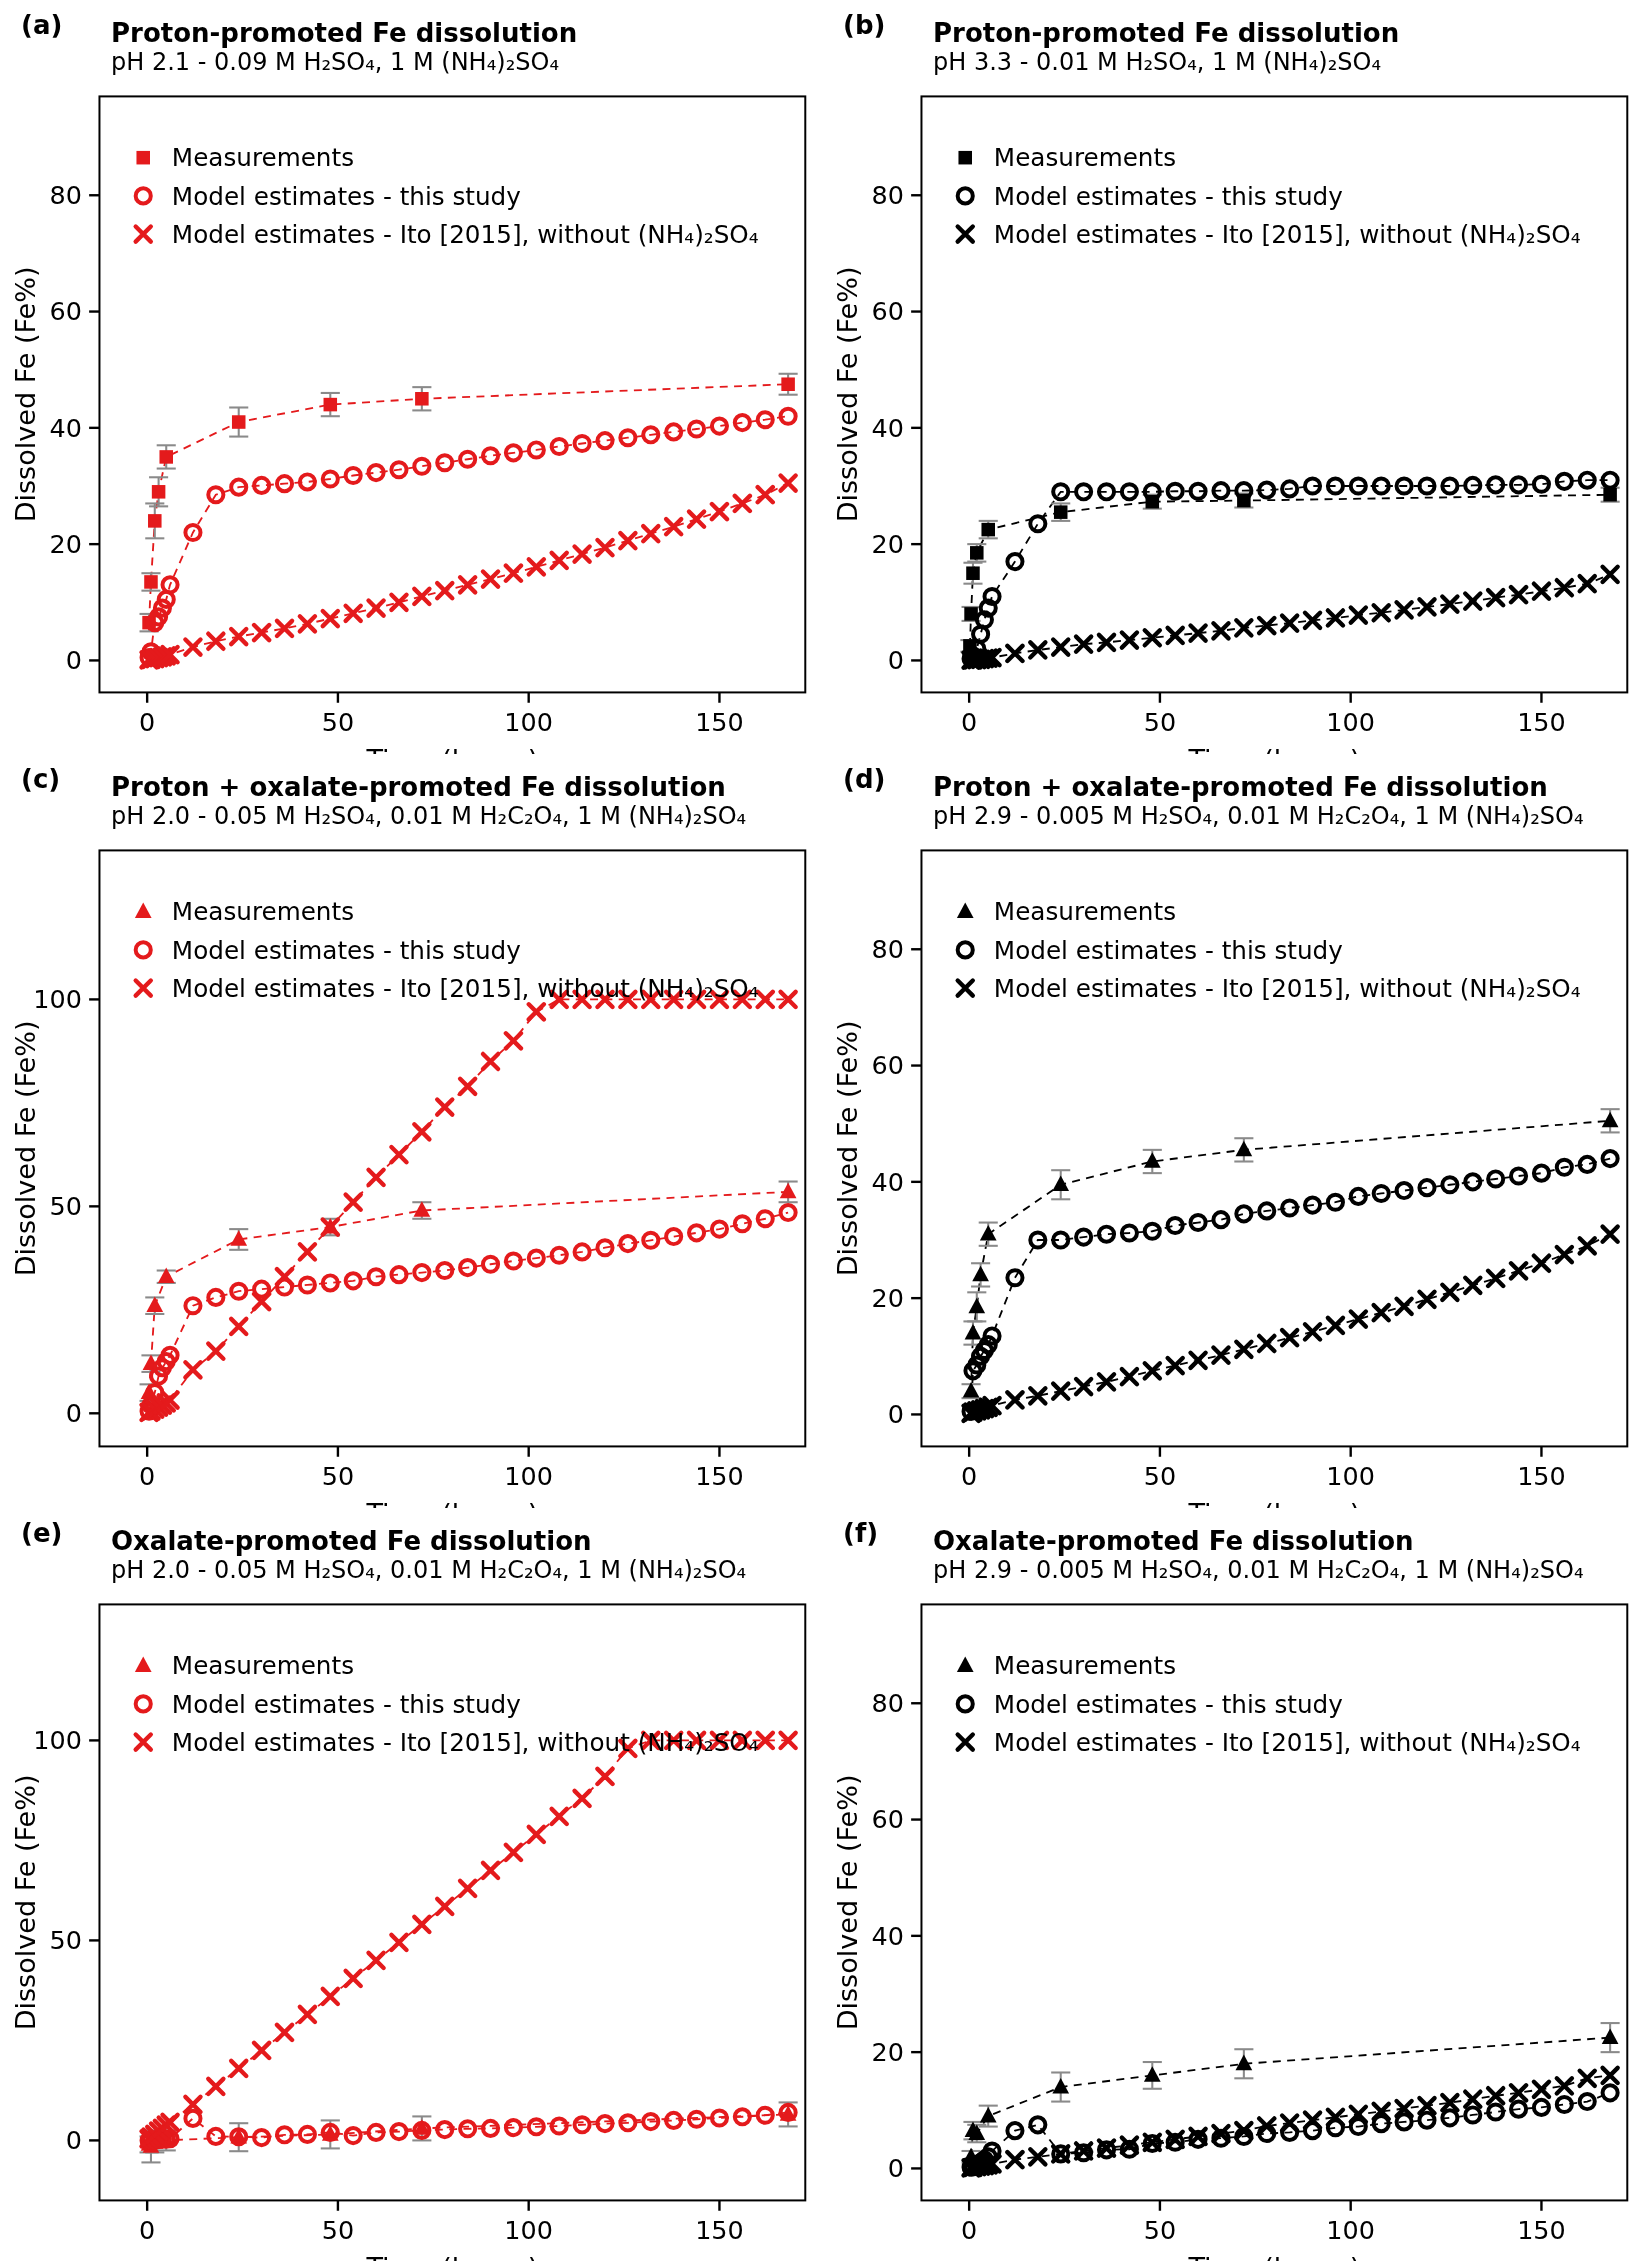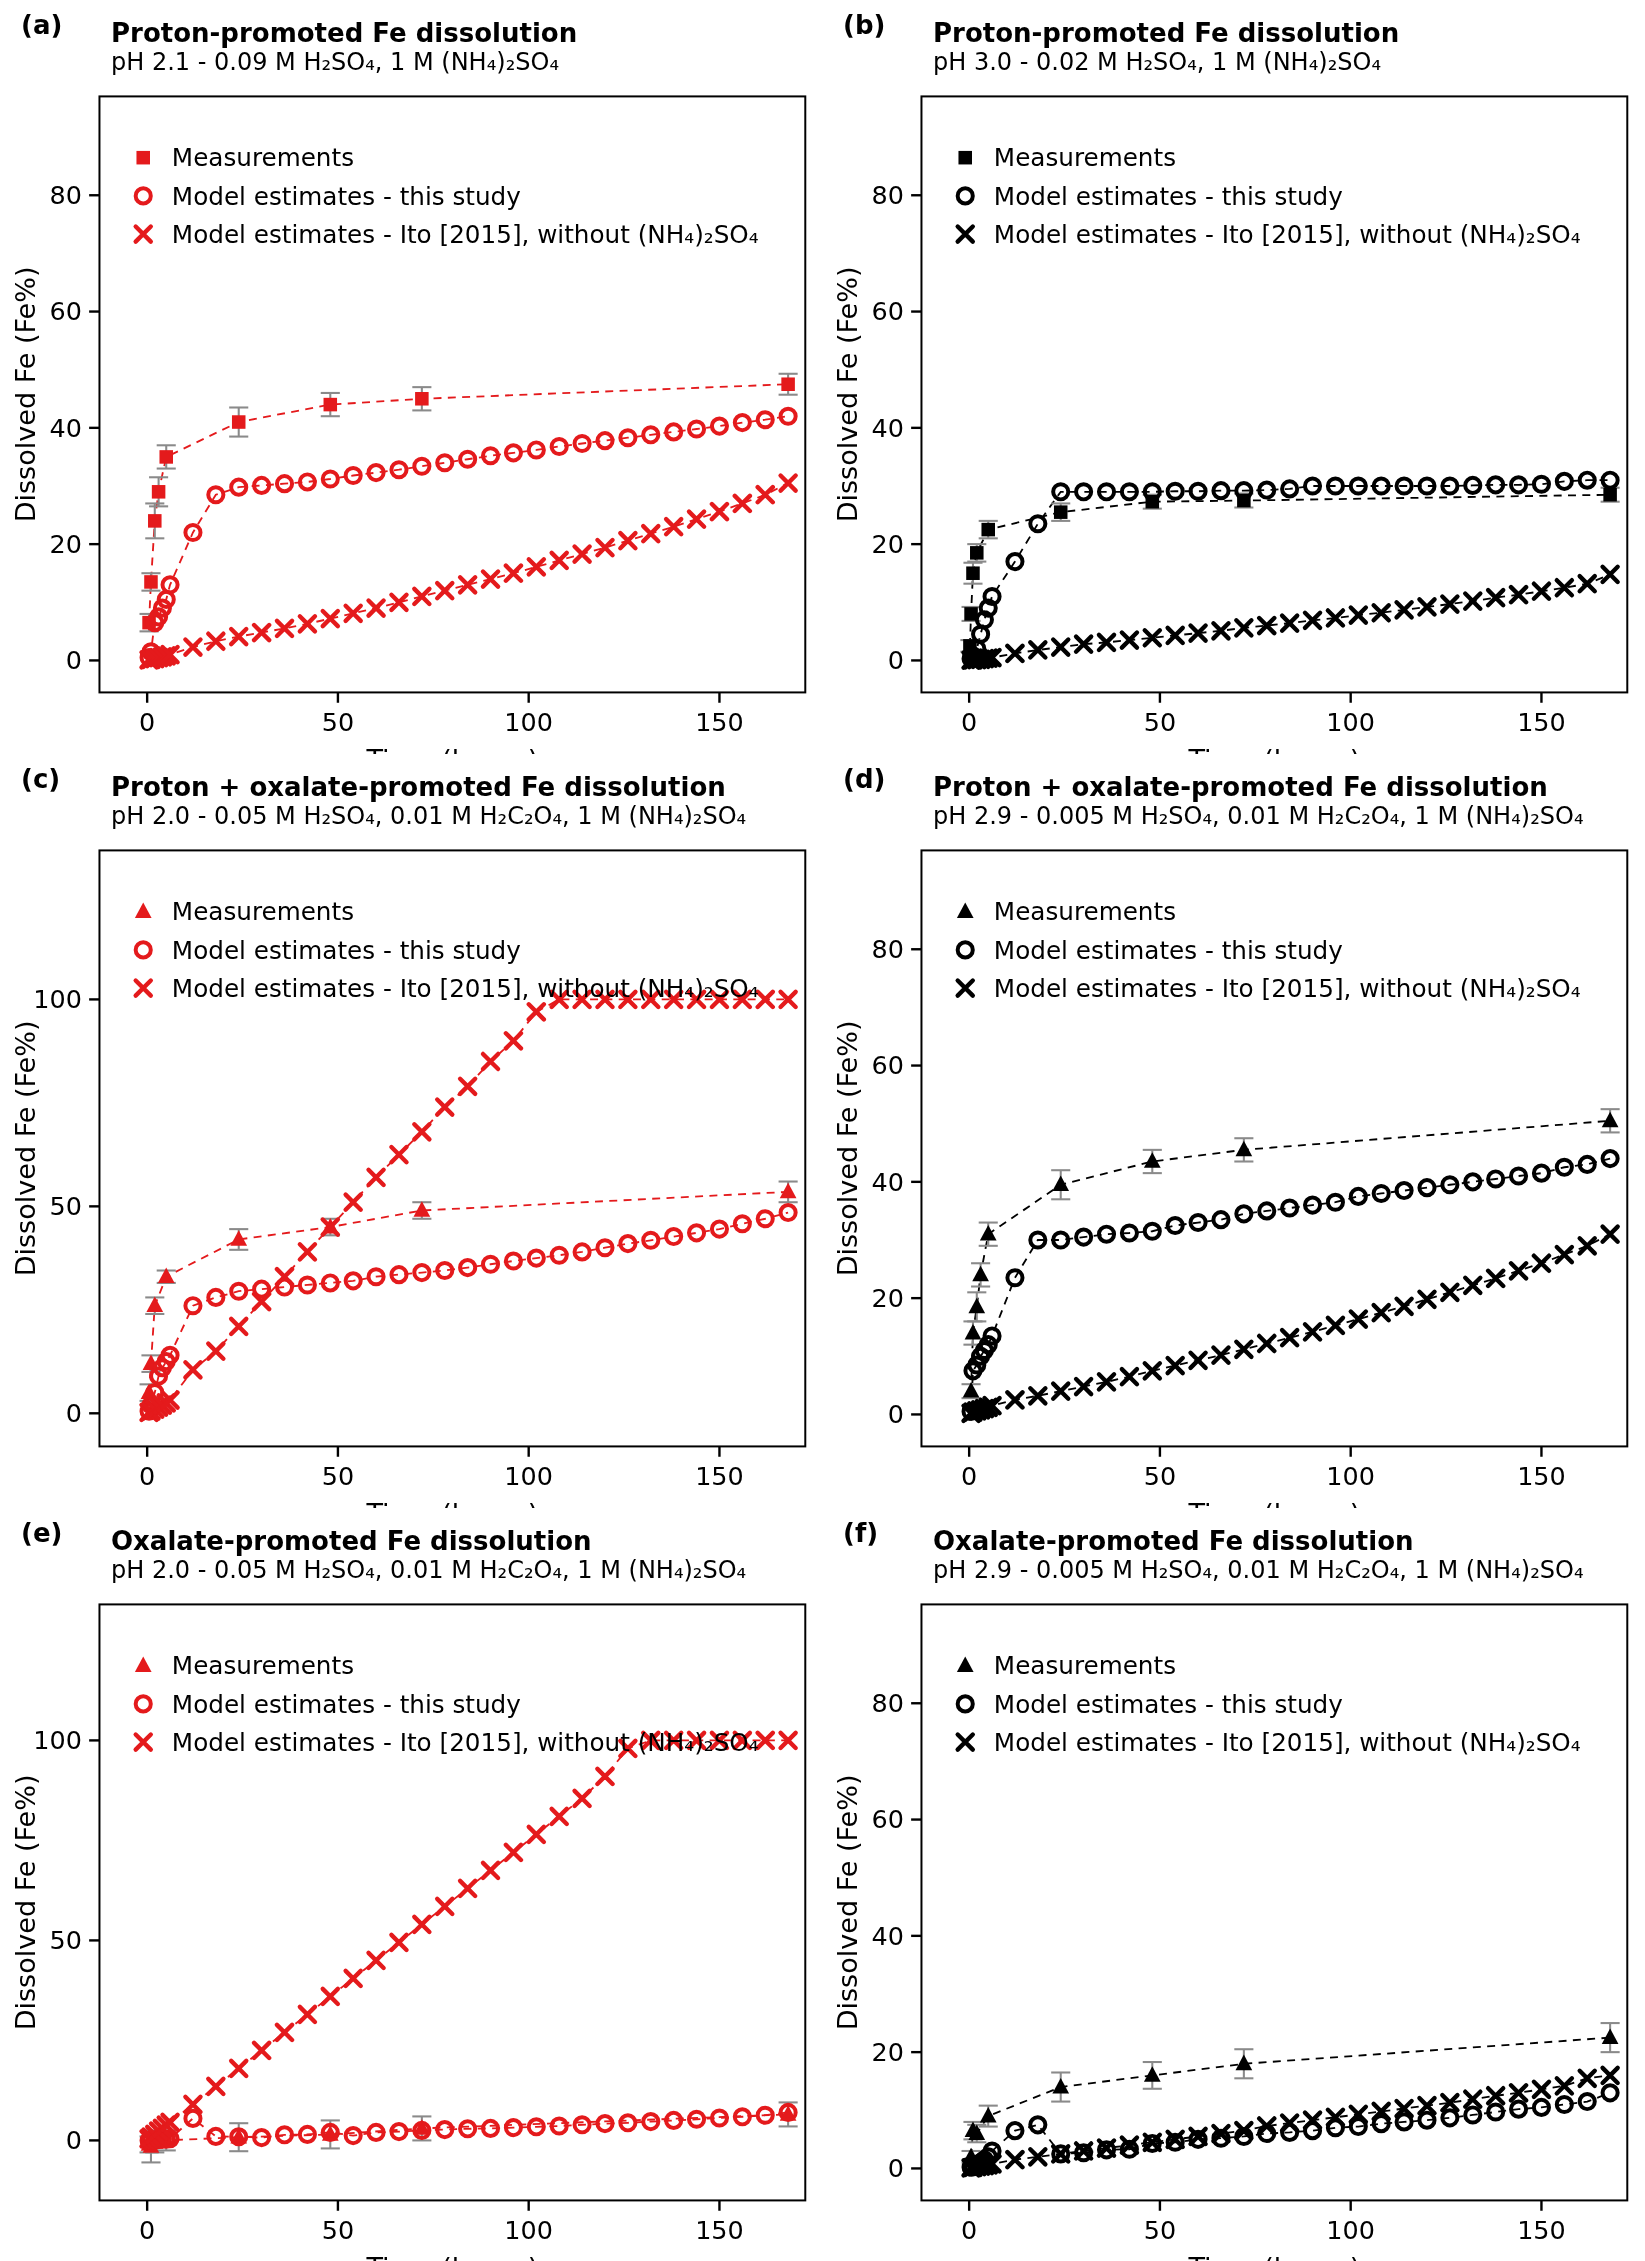--- a/index.html
+++ b/index.html
@@ -171,21 +171,21 @@
             <text x="216" y="160" font-size="31">Model estimates - this study</text>
             <path d="M170.5 187.5L189.5 206.5M170.5 206.5L189.5 187.5" stroke="#e41a1c" stroke-width="5.5" stroke-linecap="round" fill="none"></path>
             <text x="216" y="208" font-size="31">Model estimates - Ito [2015], without (NH₄)₂SO₄</text>
           </g>
         </svg>
       </div>
   </section>
   <section class="cell">
     <span class="plabel">(b)</span>
     <div class="ptitle">Proton-promoted Fe dissolution</div>
-    <div class="psub">pH 3.0 - 0.02 M H₂SO₄, 1 M (NH₄)₂SO₄</div>
+    <div class="psub">pH 3.3 - 0.01 M H₂SO₄, 1 M (NH₄)₂SO₄</div>
     <div class="plot" id="plot-1">
         <svg width="822" height="677" viewBox="0 0 1033 850">
           <rect x="125" y="24" width="887" height="749" fill="none" stroke="#000" stroke-width="2.5"></rect>
           <g>
             <line x1="125" x2="112" y1="732.8097560975609" y2="732.8097560975609" stroke="#000" stroke-width="3"></line>
             <text x="103" y="743.8097560975609" text-anchor="end" font-size="32">0</text>
             <line x1="125" x2="112" y1="586.6634146341463" y2="586.6634146341463" stroke="#000" stroke-width="3"></line>
             <text x="103" y="597.6634146341463" text-anchor="end" font-size="32">20</text>
             <line x1="125" x2="112" y1="440.51707317073175" y2="440.51707317073175" stroke="#000" stroke-width="3"></line>
             <text x="103" y="451.51707317073175" text-anchor="end" font-size="32">40</text>

